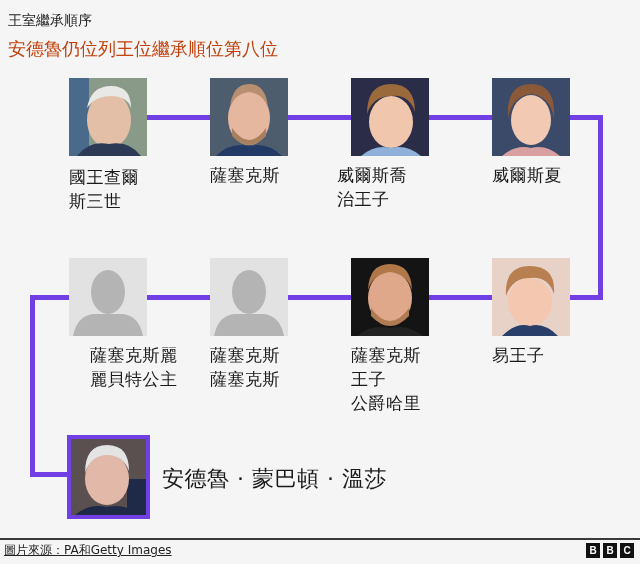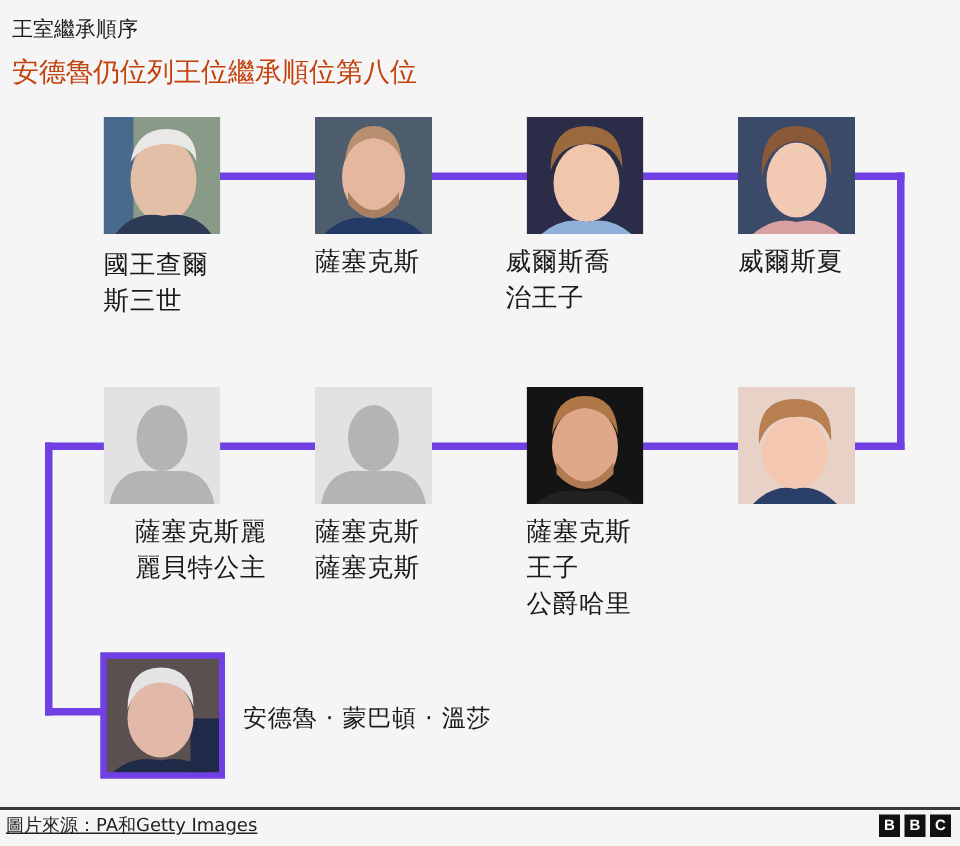--- a/index.html
+++ b/index.html
@@ -7,21 +7,21 @@
   body { position: relative; font-family: "DejaVu Sans", "Liberation Sans", sans-serif; color: #1a1a1a; }
   .title { position: absolute; left: 8px; top: 8px; font-size: 14px; line-height: 24px; font-weight: 500; color: #1a1a1a; }
   .subtitle { position: absolute; left: 8px; top: 37px; font-size: 18px; line-height: 24px; color: #c2410c; }
   .line { position: absolute; background: #7140e4; }
   .photo { position: absolute; width: 78px; height: 78px; overflow: hidden; }
   .photo svg { display: block; width: 100%; height: 100%; }
   .label { position: absolute; font-size: 17px; line-height: 24px; color: #1a1a1a; width: 80px; letter-spacing: 0.5px; }
   .label span { display: block; }
   .andrew-frame { position: absolute; left: 67px; top: 435px; width: 83px; height: 84px; border: 4px solid #7140e4; background: #7140e4; }
   .andrew-frame .photo { position: static; width: 75px; height: 76px; }
-  .andrew-name { position: absolute; left: 162px; top: 467px; font-size: 16px; line-height: 24px; color: #1a1a1a; letter-spacing: 0.5px; }
+  .andrew-name { position: absolute; left: 162px; top: 467px; font-size: 22px; line-height: 24px; color: #1a1a1a; letter-spacing: 0.5px; }
   .footer-rule { position: absolute; left: 0; top: 538px; width: 640px; height: 2px; background: #3a3a3a; }
   .source { position: absolute; left: 4px; top: 542px; font-size: 12px; line-height: 16px; color: #222; font-family: "DejaVu Sans", sans-serif; text-decoration: underline; }
   .bbc { position: absolute; left: 586px; top: 543px; display: flex; gap: 3px; }
   .bbc span { width: 14px; height: 15px; background: #111; color: #fff; font-size: 10px; font-weight: bold; line-height: 15px; text-align: center; font-family: "Liberation Sans", sans-serif; }
 </style>
 </head>
 <body>
 
 <div class="title">王室繼承順序</div>
 <div class="subtitle">安德魯仍位列王位繼承順位第八位</div>
@@ -125,20 +125,21 @@
 
 <div class="photo" style="left:492px; top:258px;">
   <svg viewBox="0 0 78 78">
       <rect width="78" height="78" fill="#e8d2c8"></rect>
       <ellipse cx="38" cy="44" rx="22" ry="24" fill="#f4c8b0"></ellipse>
       <path d="M14 38 Q12 8 38 8 Q64 8 62 36 Q56 18 38 20 Q20 20 14 38Z" fill="#b88050"></path>
       <path d="M10 78 Q24 64 38 68 Q52 64 66 78Z" fill="#2a3e6a"></path>
     </svg>
 </div>
 <div class="label" style="left:492px; top:343px;">
+  <span>易王子</span>
 </div>
 
 <div class="andrew-frame">
   <div class="photo">
     <svg viewBox="0 0 75 76">
         <rect width="75" height="76" fill="#5a5050"></rect>
         <rect x="56" y="40" width="19" height="36" fill="#1e2a48"></rect>
         <ellipse cx="36" cy="40" rx="22" ry="26" fill="#e2b8a8"></ellipse>
         <path d="M14 34 Q14 6 36 6 Q58 6 58 32 Q52 16 36 16 Q20 16 14 34Z" fill="#e4e4e4"></path>
         <path d="M4 76 Q18 64 36 68 Q54 64 68 76Z" fill="#1e2a48"></path>

